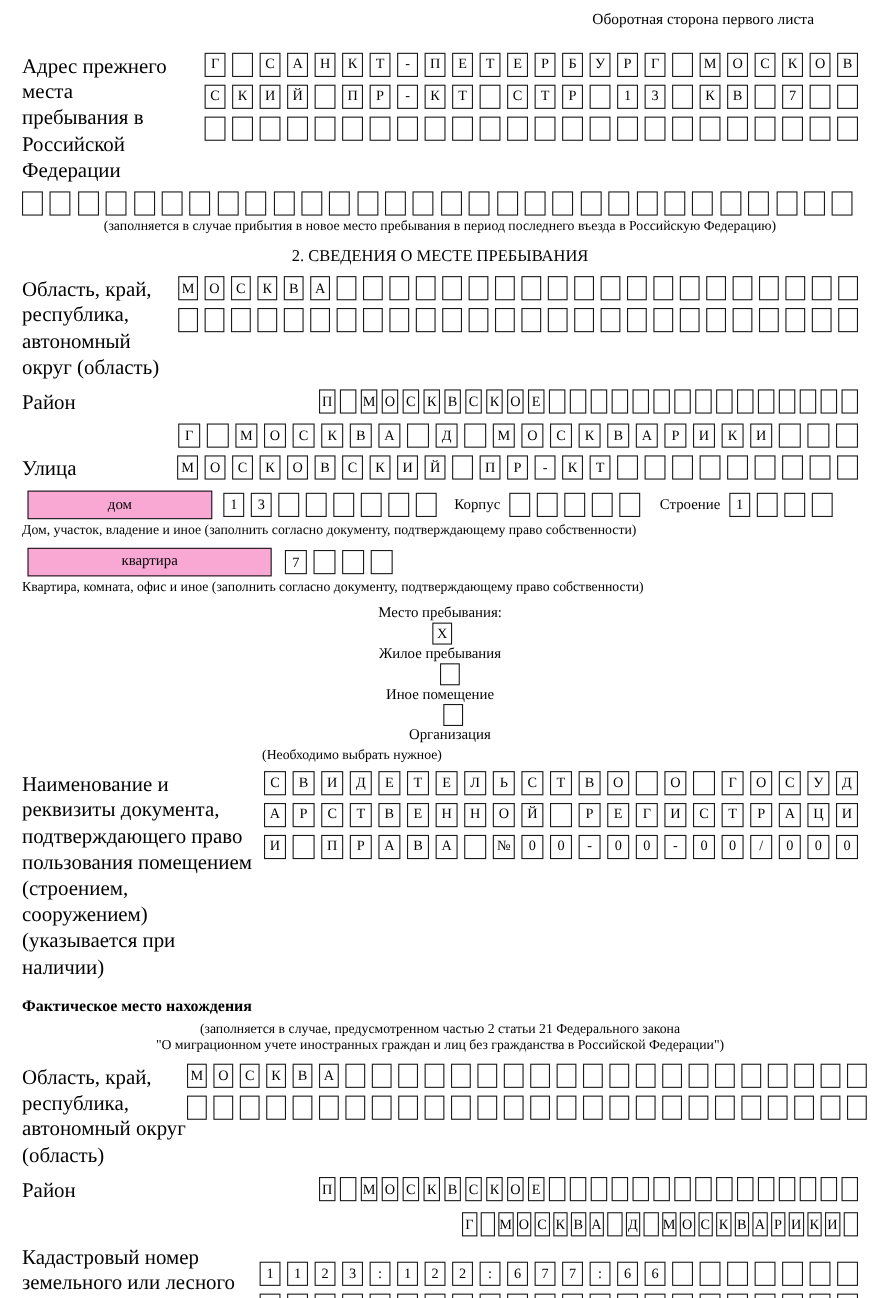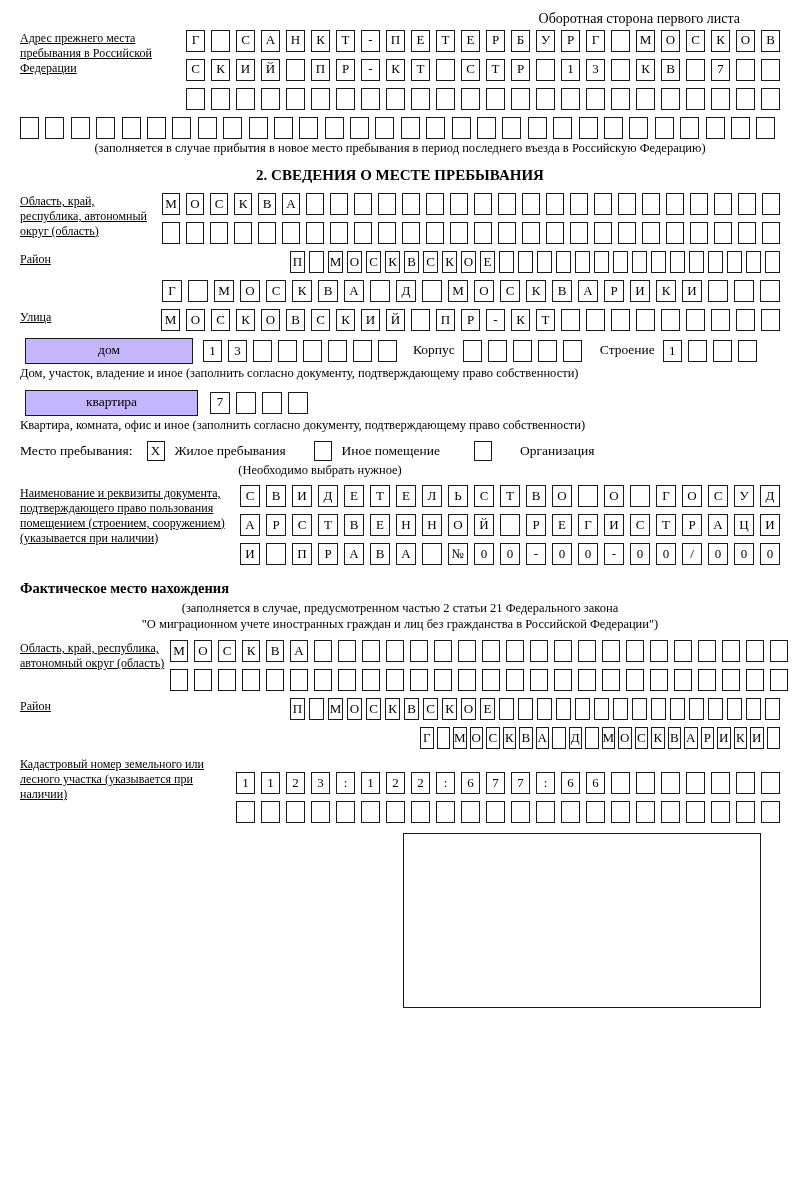--- a/index.html
+++ b/index.html
@@ -2,50 +2,50 @@
 <html><head>
 <meta charset="utf-8">
 <style>
   html,body{margin:0;padding:0;background:#fff;}
   body{
     width:800px;height:1180px;overflow:hidden;
     font-family:"Liberation Serif","DejaVu Serif",serif;
     color:#000;font-size:13.5px;line-height:1.25;
     box-sizing:border-box;padding:10px 20px 0 20px;
   }
-  .header-note{text-align:right;font-size:14px;padding-right:40px;margin-bottom:2px;}
+  .header-note{text-align:right;font-size:14px;padding-right:40px;margin-bottom:20px;}
   
   .frow{display:flex;align-items:flex-start;margin-bottom:7px;}
-  .flabel{flex:0 0 135px;font-size:12px;padding-top:1px;text-decoration:underline;}
+  .flabel{flex:0 0 135px;font-size:19px;padding-top:1px;}
   .flabel.w150{flex:0 0 150px;}
   .flabel.w210{flex:0 0 210px;}
   .fcells{flex:1;display:flex;flex-direction:column;gap:7px;}
   .cellrow{display:flex;gap:var(--gap,6px);justify-content:flex-end;}
   .cell{
     width:var(--cw,19px);height:22px;flex:none;box-sizing:border-box;
     border:1.6px solid #1a1a1a;display:flex;align-items:center;justify-content:center;
     font-size:13px;background:#fff;
   }
   .fullrow{margin:7px 0 2px 0;}
   .fullrow .cellrow{justify-content:flex-start;}
   .caption{font-size:12.5px;margin:2px 0 8px 0;}
   .caption.center{text-align:center;}
-  .sec-title{text-align:center;font-weight:bold;font-size:15px;margin:10px 0 8px 0;}
+  .sec-title{text-align:center;font-weight:normal;font-size:15px;margin:10px 0 8px 0;}
   .sub-title{text-align:left;font-weight:bold;font-size:14.5px;margin:14px 0 4px 0;}
   .sub-note{text-align:center;font-size:12.5px;margin:0;}
   
   .inline-row{display:flex;align-items:center;margin:2px 0 2px 5px;}
   .label-box{
     box-sizing:border-box;border:1.5px solid #1a1a1a;height:26px;
-    display:flex;align-items:center;justify-content:center;font-size:13.5px;background:#c4b5fd;
+    display:flex;align-items:center;justify-content:center;font-size:13.5px;background:#f9a8d4;
   }
   .inline-row .cellrow{justify-content:flex-start;}
   .inline-label{font-size:13.5px;margin:0 8px;}
   
-  .check-row{display:flex;align-items:center;margin:6px 0 2px 0;}
+  .check-row{display:flex;align-items:center;margin:6px 0 2px 0;flex-direction:column;}
   .checkbox{
     width:18px;height:20px;flex:none;box-sizing:border-box;border:1.6px solid #1a1a1a;
     display:flex;align-items:center;justify-content:center;font-size:13px;margin:0 10px 0 14px;
   }
   .check-note{font-size:12.5px;text-align:center;width:300px;margin-left:150px;margin-bottom:6px;}
   
   .stamp-wrap{width:395px;margin-left:auto;margin-top:10px;}
   .stamp-box{width:358px;height:175px;border:1.6px solid #1a1a1a;margin-left:18px;box-sizing:border-box;}
   .stamp-note{font-size:12.8px;text-align:center;margin-top:4px;}
   .mb0{margin-bottom:2px;}
@@ -360,21 +360,21 @@
   <div class="cellrow" style="--cw:19px;--gap:6px">
       <span class="cell">1</span>
       <span class="cell"></span>
       <span class="cell"></span>
       <span class="cell"></span>
     </div>
 </div>
 <div class="caption">Дом, участок, владение и иное (заполнить согласно документу, подтверждающему право собственности)</div>
 
 <div class="inline-row">
-  <div class="label-box" style="width:173px">квартира</div>
+  <div class="label-box" style="width:222px">квартира</div>
   <div class="cellrow" style="--cw:20px;--gap:6px;margin-left:12px">
       <span class="cell">7</span>
       <span class="cell"></span>
       <span class="cell"></span>
       <span class="cell"></span>
     </div>
 </div>
 <div class="caption">Квартира, комната, офис и иное (заполнить согласно документу, подтверждающему право собственности)</div>
 
 <div class="check-row">

